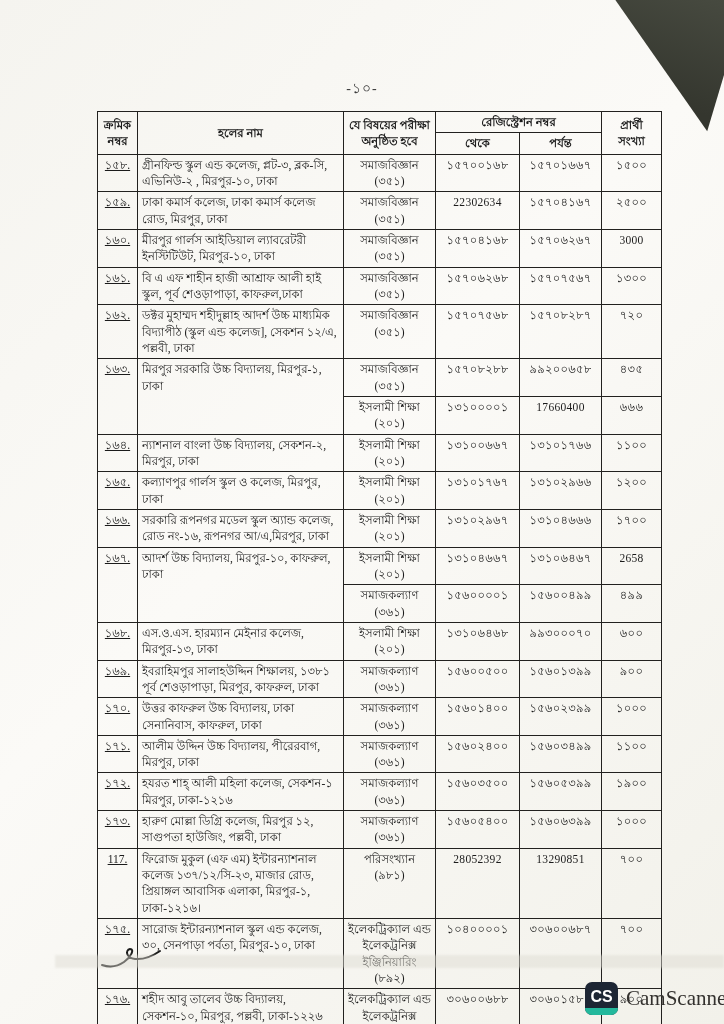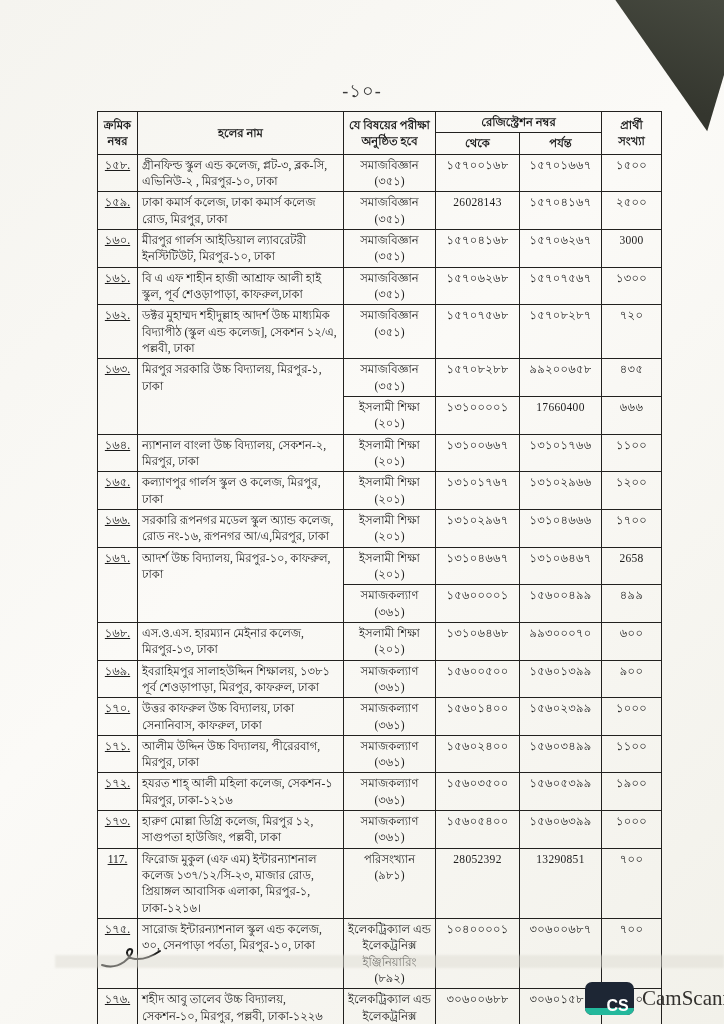--- a/index.html
+++ b/index.html
@@ -12,21 +12,21 @@
     color:#1b1b1b;
   }
   
   .fold-corner{
     position:absolute;left:612px;top:0;width:112px;height:134px;
     background:linear-gradient(200deg,#474a40 0%,#34362e 70%);
     clip-path:polygon(3% 0,100% 0,100% 56%,85% 98%);
   }
   .page-number{
     position:absolute;top:77px;left:0;width:724px;
-    text-align:center;font-size:18px;letter-spacing:1px;color:#3a3a3a;
+    text-align:center;font-size:14px;letter-spacing:1px;color:#3a3a3a;
   }
   .table-wrap{position:absolute;left:97px;top:111px;width:566px;}
   table.exam{
     border-collapse:collapse;width:564px;table-layout:fixed;
     font-size:11.5px;line-height:1.42;
   }
   table.exam th,table.exam td{
     border:1.6px solid #22211f;
     padding:2px 4px;
     vertical-align:top;
@@ -42,21 +42,21 @@
     position:absolute;left:55px;top:955px;width:669px;height:13px;
     background:#dddbd2;opacity:.45;filter:blur(1px);
   }
   .camscanner{
     position:absolute;left:585px;top:982px;
     display:flex;align-items:center;gap:8px;
   }
   .cs-icon{
     position:relative;width:33px;height:33px;border-radius:7px;
     background:#1d2634;overflow:hidden;
-    display:flex;align-items:flex-end;justify-content:center;padding-left:16px;
+    display:flex;align-items:center;justify-content:center;
   }
   .cs-icon .cs-teal{
     position:absolute;left:0;bottom:0;width:100%;height:7px;background:#23b89c;
   }
   .cs-icon .cs-text{
     position:relative;color:#ffffff;font-weight:bold;font-size:16px;
     font-family:"Liberation Sans","DejaVu Sans",sans-serif;
     margin-top:-4px;
   }
   .cs-label{
@@ -102,21 +102,21 @@
             <td class="c-hall">গ্রীনফিল্ড স্কুল এন্ড কলেজ, প্লট-৩, ব্লক-সি, এভিনিউ-২ , মিরপুর-১০, ঢাকা</td>
             <td class="c-subject">সমাজবিজ্ঞান (৩৫১)</td>
             <td class="c-num">১৫৭০০১৬৮</td>
             <td class="c-num">১৫৭০১৬৬৭</td>
             <td class="c-num">১৫০০</td>
           </tr>
           <tr>
             <td class="c-serial">১৫৯.</td>
             <td class="c-hall">ঢাকা কমার্স কলেজ, ঢাকা কমার্স কলেজ রোড, মিরপুর, ঢাকা</td>
             <td class="c-subject">সমাজবিজ্ঞান (৩৫১)</td>
-            <td class="c-num">26028143</td>
+            <td class="c-num">22302634</td>
             <td class="c-num">১৫৭০৪১৬৭</td>
             <td class="c-num">২৫০০</td>
           </tr>
           <tr>
             <td class="c-serial">১৬০.</td>
             <td class="c-hall">মীরপুর গার্লস আইডিয়াল ল্যাবরেটরী ইনস্টিটিউট, মিরপুর-১০, ঢাকা</td>
             <td class="c-subject">সমাজবিজ্ঞান (৩৫১)</td>
             <td class="c-num">১৫৭০৪১৬৮</td>
             <td class="c-num">১৫৭০৬২৬৭</td>
             <td class="c-num">3000</td>

